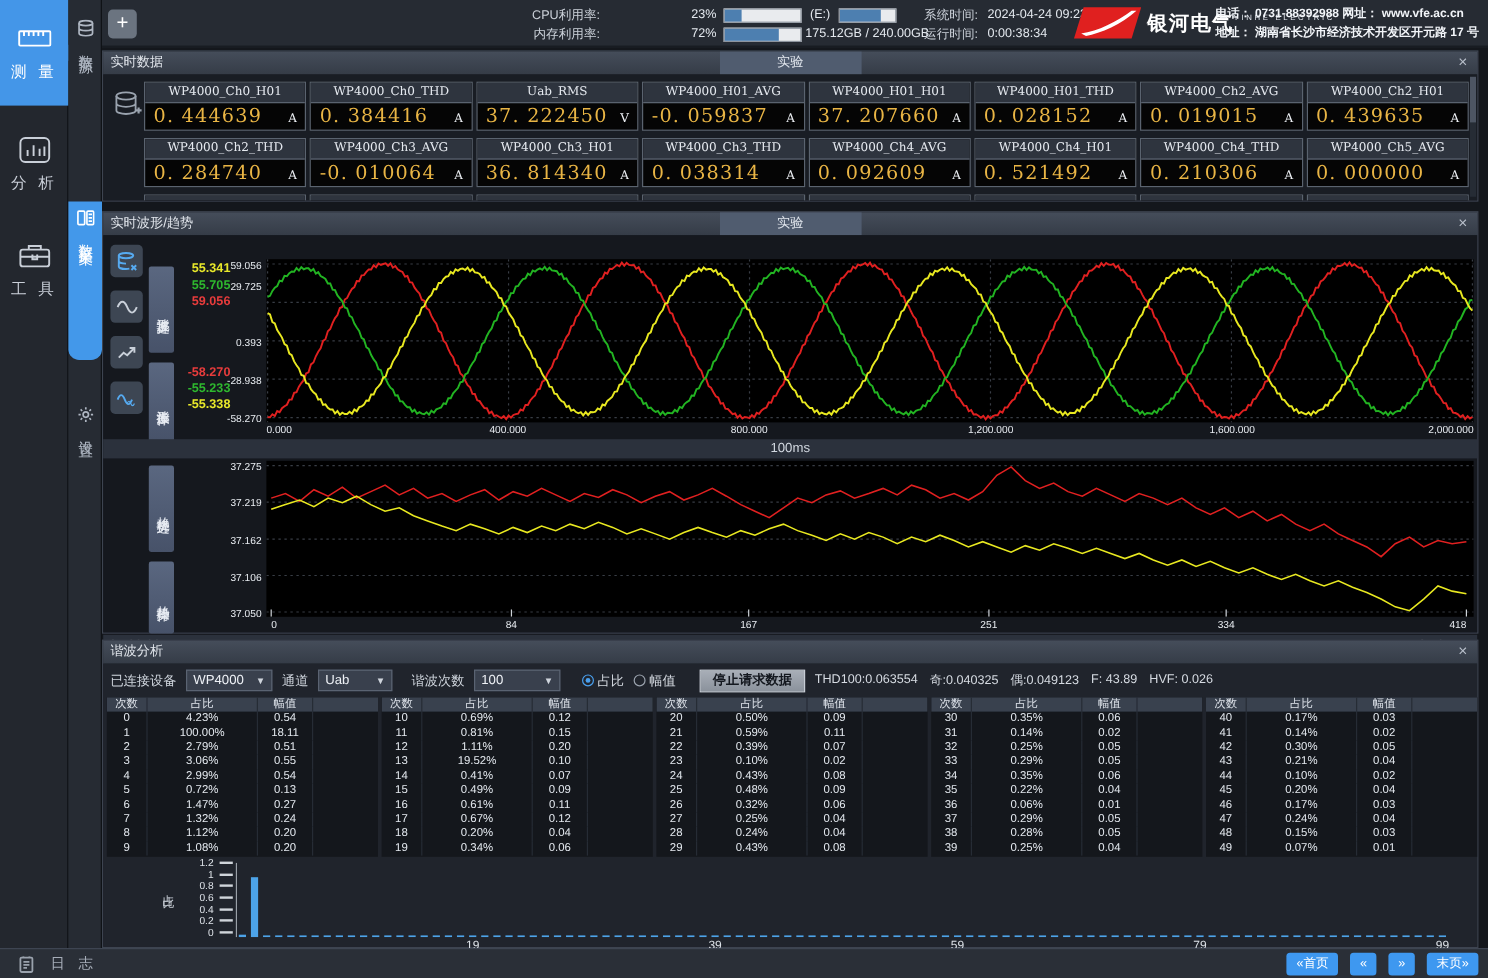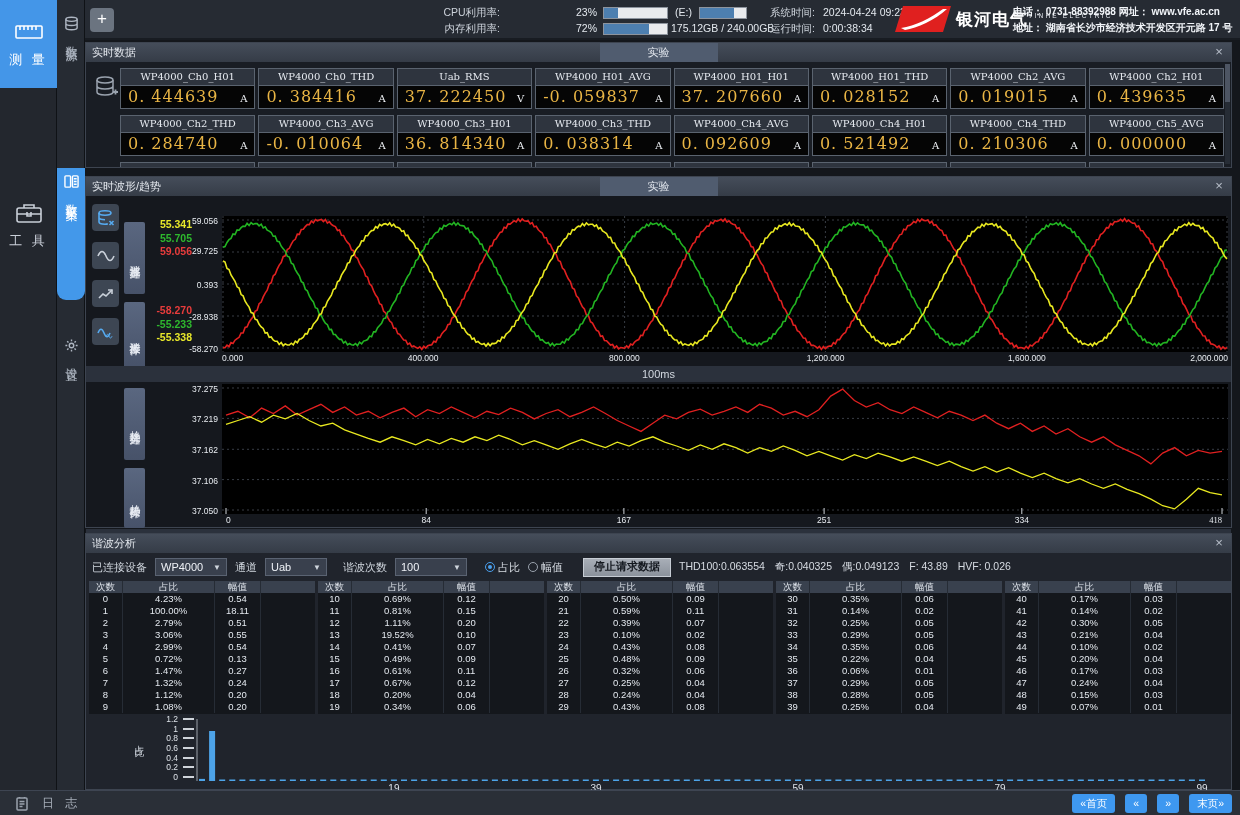--- a/index.html
+++ b/index.html
@@ -129,20 +129,27 @@
 <div class="app">
 
   <div class="sidebar">
     <div class="side-item active" style="top:0">
       <svg viewBox="0 0 28 22">
           <rect x="1" y="5" width="26" height="12" rx="1"></rect>
           <path d="M5 5v4M9 5v4M13 5v4M17 5v4M21 5v4"></path>
         </svg>
       <span>测 量</span>
     </div>
+    <div class="side-item" style="top:93px">
+      <svg viewBox="0 0 28 22">
+          <rect x="2" y="1" width="24" height="20" rx="4"></rect>
+          <path d="M8 16v-5M13 16v-9M18 16v-6M22 16v-8"></path>
+        </svg>
+      <span>分 析</span>
+    </div>
     <div class="side-item" style="top:181px">
       <svg viewBox="0 0 28 22">
           <rect x="2" y="6" width="24" height="14" rx="2"></rect>
           <path d="M9 6V3h10v3M2 12h24M12 10v4h4v-4"></path>
         </svg>
       <span>工 具</span>
     </div>
   </div>
 
   <div class="subtabs">
@@ -410,21 +417,21 @@
           <div style="color: rgb(232, 60, 60);">59.056</div>
         </div>
       <div class="readouts" id="readout-bottom" style="top:108px">
           <div style="color: rgb(232, 60, 60);">-58.270</div>
           <div style="color: rgb(46, 184, 46);">-55.233</div>
           <div style="color: rgb(232, 232, 42);">-55.338</div>
         </div>
 
       <div class="ylabels" id="wf-ylabels" style="left:102px;top:20px;height:136px">
           <div style="top: 0px;">59.056</div>
-          <div style="top: 30px;">29.725</div>
+          <div style="top: 18px;">29.725</div>
           <div style="top: 64px;">0.393</div>
           <div style="top: 95.9995px;">-28.938</div>
           <div style="top: 128px;">-58.270</div>
         </div>
       <div class="chart" style="left:136px;top:20px;width:1006px;height:136px">
         <svg id="wf-svg" width="1006" height="136">
             <line class="grid" x1="0" x2="1006" y1="4.0" y2="4.0"></line>
             <line class="grid" x1="0" x2="1006" y1="36.0" y2="36.0"></line>
             <line class="grid" x1="0" x2="1006" y1="68.0" y2="68.0"></line>
             <line class="grid" x1="0" x2="1006" y1="100.0" y2="100.0"></line>
@@ -483,21 +490,21 @@
             <polyline points="4.0,31.1 15.9,27.3 27.7,33.8 39.6,24.1 51.4,29.5 63.3,21.9 75.1,31.1 87.0,25.7 98.9,20.3 110.7,28.4 122.6,23.0 134.4,31.1 146.3,27.3 158.1,33.8 170.0,28.4 181.9,24.1 193.7,32.7 205.6,25.7 217.4,29.5 229.3,23.0 241.1,28.4 253.0,33.8 264.9,27.3 276.7,30.6 288.6,24.1 300.4,28.4 312.3,34.9 324.1,29.5 336.0,25.7 347.9,32.7 359.7,28.4 371.6,23.0 383.4,29.5 395.3,36.5 407.1,42.0 419.0,47.4 430.9,39.2 442.7,31.1 454.6,34.9 466.4,28.4 478.3,25.1 490.1,31.1 502.0,27.3 513.9,23.0 525.7,28.4 537.6,20.3 549.4,24.1 561.3,31.1 573.1,27.3 585.0,32.7 596.9,25.7 608.7,12.1 620.6,5.1 632.4,16.5 644.3,23.0 656.1,18.6 668.0,25.7 679.9,29.5 691.7,23.0 703.6,28.4 715.4,33.8 727.3,27.3 739.1,31.1 751.0,36.5 762.9,31.1 774.7,39.2 786.6,44.7 798.4,39.2 810.3,47.4 822.1,42.0 834.0,50.1 845.9,44.7 857.7,52.8 869.6,58.2 881.4,52.8 893.3,60.9 905.1,66.4 917.0,71.8 928.9,79.9 940.7,69.1 952.6,63.6 964.4,71.8 976.3,66.4 988.1,69.1 1000.0,67.4" fill="none" stroke="#e02020" stroke-width="1.3"></polyline>
             <polyline points="4.0,40.3 15.9,36.5 27.7,32.7 39.6,38.2 51.4,31.1 63.3,34.9 75.1,29.5 87.0,36.5 98.9,42.0 110.7,39.2 122.6,45.8 134.4,50.1 146.3,54.4 158.1,58.2 170.0,52.8 181.9,56.6 193.7,60.9 205.6,55.5 217.4,59.8 229.3,54.4 241.1,58.2 253.0,52.8 264.9,56.6 276.7,51.2 288.6,55.5 300.4,60.9 312.3,56.6 324.1,60.9 336.0,65.3 347.9,59.8 359.7,55.5 371.6,59.8 383.4,63.6 395.3,58.2 407.1,62.0 419.0,56.6 430.9,52.8 442.7,58.2 454.6,62.0 466.4,66.4 478.3,60.9 490.1,65.3 502.0,59.8 513.9,63.6 525.7,69.1 537.6,63.6 549.4,67.4 561.3,62.0 573.1,66.4 585.0,71.8 596.9,67.4 608.7,71.8 620.6,76.1 632.4,70.7 644.3,74.5 656.1,69.1 668.0,72.9 679.9,77.2 691.7,72.9 703.6,77.2 715.4,81.5 727.3,77.2 739.1,82.6 751.0,87.0 762.9,82.6 774.7,88.0 786.6,83.7 798.4,89.1 810.3,93.5 822.1,89.1 834.0,94.6 845.9,98.9 857.7,94.6 869.6,100.0 881.4,104.3 893.3,100.0 905.1,105.4 917.0,109.7 928.9,115.2 940.7,121.7 952.6,124.9 964.4,115.2 976.3,104.3 988.1,108.6 1000.0,110.8" fill="none" stroke="#e8e820" stroke-width="1.3"></polyline>
           </svg>
       </div>
       <div class="xlabels" id="tr-xlabels" style="left:136px;top:319px;width:1006px">
           <div style="left: 4px; transform: none;">0</div>
           <div style="left: 204.153px; transform: translateX(-50%);">84</div>
           <div style="left: 401.923px; transform: translateX(-50%);">167</div>
           <div style="left: 602.077px; transform: translateX(-50%);">251</div>
           <div style="left: 799.847px; transform: translateX(-50%);">334</div>
-          <div style="left: 1000px; transform: translateX(-100%); font-family: Liberation Serif, serif;">418</div>
+          <div style="left: 1000px; transform: translateX(-100%);">418</div>
         </div>
 
       <div class="timebar">
         <span style="padding-left:5px">01:23:22</span>
         <span class="t-end">01:24:14</span>
       </div>
     </div>
   </div>
 
   <div class="panel" id="panel-harmonics">

